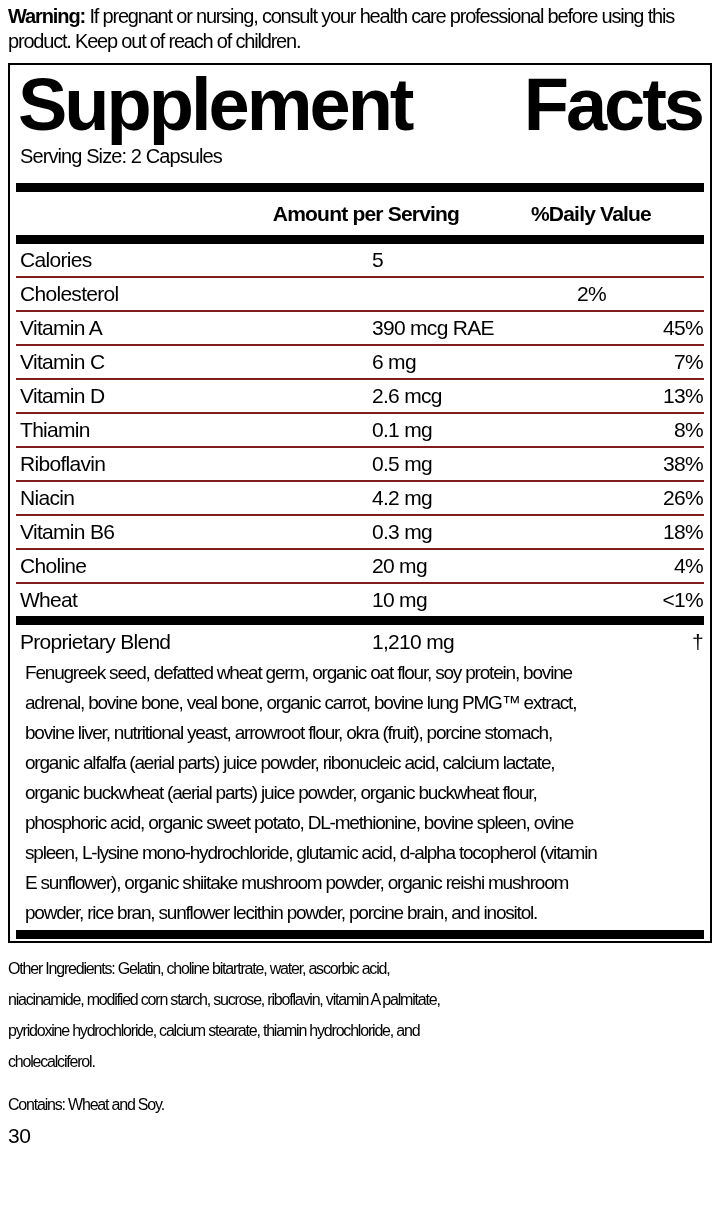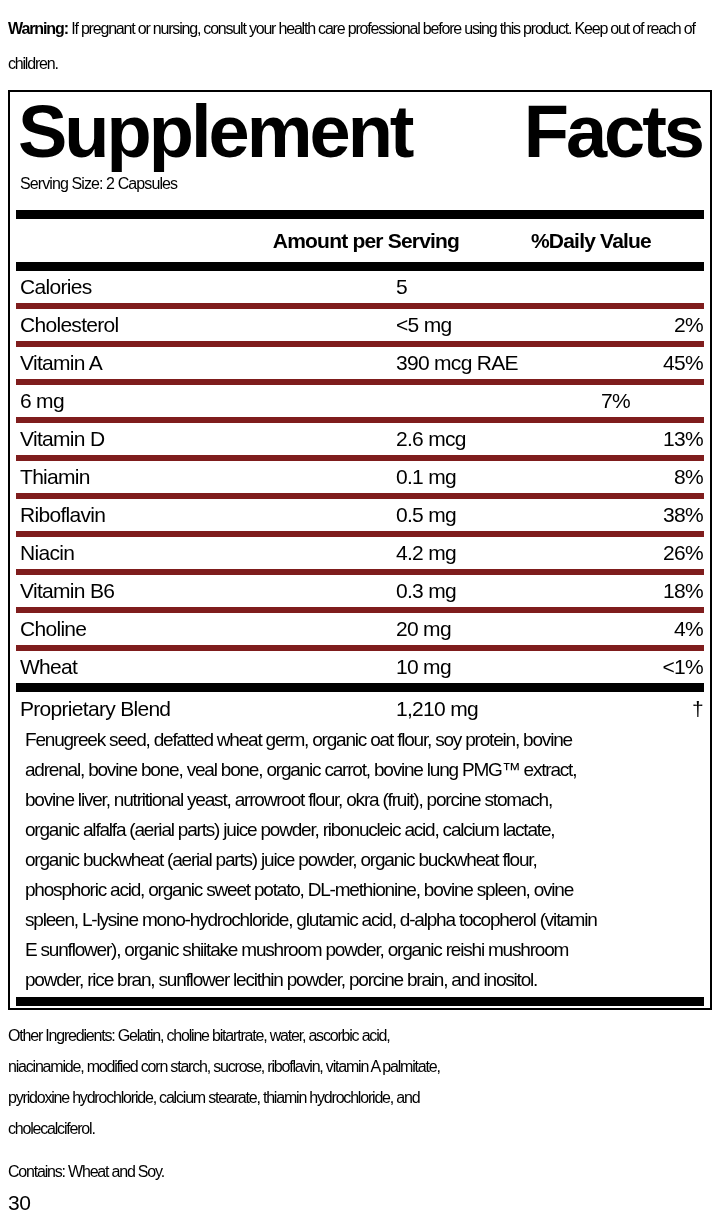--- a/index.html
+++ b/index.html
@@ -6,64 +6,63 @@
   html, body {
     width: 720px; height: 1230px;
     background: #ffffff; color: #000000;
     font-family: "Liberation Sans", "DejaVu Sans", sans-serif;
     overflow: hidden;
   }
   .page { width: 720px; height: 1230px; position: relative; }
 
   
   .warning {
-    margin: 11px 8px 9px 8px;
+    margin: 4px 8px 9px 8px;
     width: 704px;
-    font-size: 16px; line-height: 35px; letter-spacing: -1.2px;
+    font-size: 20px; line-height: 25px; letter-spacing: -1.2px;
   }
   .warning b { letter-spacing: -1.1px; }
 
   
   .panel {
     margin: 0 8px;
     border: 2.5px solid #000;
     padding: 0 6px 2px 6px;
     background: #fff;
   }
 
   .title {
     display: flex; justify-content: space-between;
     font-weight: bold; font-size: 74px; line-height: 72px;
     letter-spacing: -3px;
     margin: 4px 2px 0 2px;
   }
 
-  .serving { font-size: 16px; line-height: 31px; letter-spacing: -0.9px; padding-left: 4px; }
+  .serving { font-size: 20px; line-height: 31px; letter-spacing: -0.9px; padding-left: 4px; }
   .serving:first-of-type { margin-top: 3px; }
 
   .bar { height: 9px; background: #000; }
   .bar.b1 { margin-top: 11px; }
   .bar.b4 { margin-top: 2px; }
 
   .colhead {
     display: grid; grid-template-columns: 185px 330px 1fr;
     align-items: center; height: 43px;
     font-weight: bold; font-size: 21px; letter-spacing: -0.8px;
   }
   .ch-amount { text-align: center; }
   .ch-dv { text-align: left; }
 
   .row {
     display: grid; grid-template-columns: 352px 235px 1fr;
     align-items: center; height: 32px;
     font-size: 21px; letter-spacing: -0.7px;
     padding-left: 4px;
-    gap: 24px;
-  }
-  .rows .row + .row { border-top: 6px solid #7f1d1d; }
+  }
+  .rows .row + .row { border-top: 2px solid #7f1d1d; }
   .c3 { text-align: right; padding-right: 1px; }
 
   .blend-row { height: 33px; }
 
   .blend-text {
     font-size: 19px; line-height: 30px; letter-spacing: -1.2px;
     white-space: pre-line;
     padding-left: 9px; padding-right: 2px;
   }
 
@@ -109,29 +108,29 @@
     <div class="bar"></div>
 
     <div class="rows">
       <div class="row">
         <div class="c1">Calories</div>
         <div class="c2">5</div>
         <div class="c3"></div>
       </div>
       <div class="row">
         <div class="c1">Cholesterol</div>
-        <div class="c2">&lt;5 mg</div>
         <div class="c3">2%</div>
       </div>
       <div class="row">
         <div class="c1">Vitamin A</div>
         <div class="c2">390 mcg RAE</div>
         <div class="c3">45%</div>
       </div>
       <div class="row">
+        <div class="c1">Vitamin C</div>
         <div class="c2">6 mg</div>
         <div class="c3">7%</div>
       </div>
       <div class="row">
         <div class="c1">Vitamin D</div>
         <div class="c2">2.6 mcg</div>
         <div class="c3">13%</div>
       </div>
       <div class="row">
         <div class="c1">Thiamin</div>

